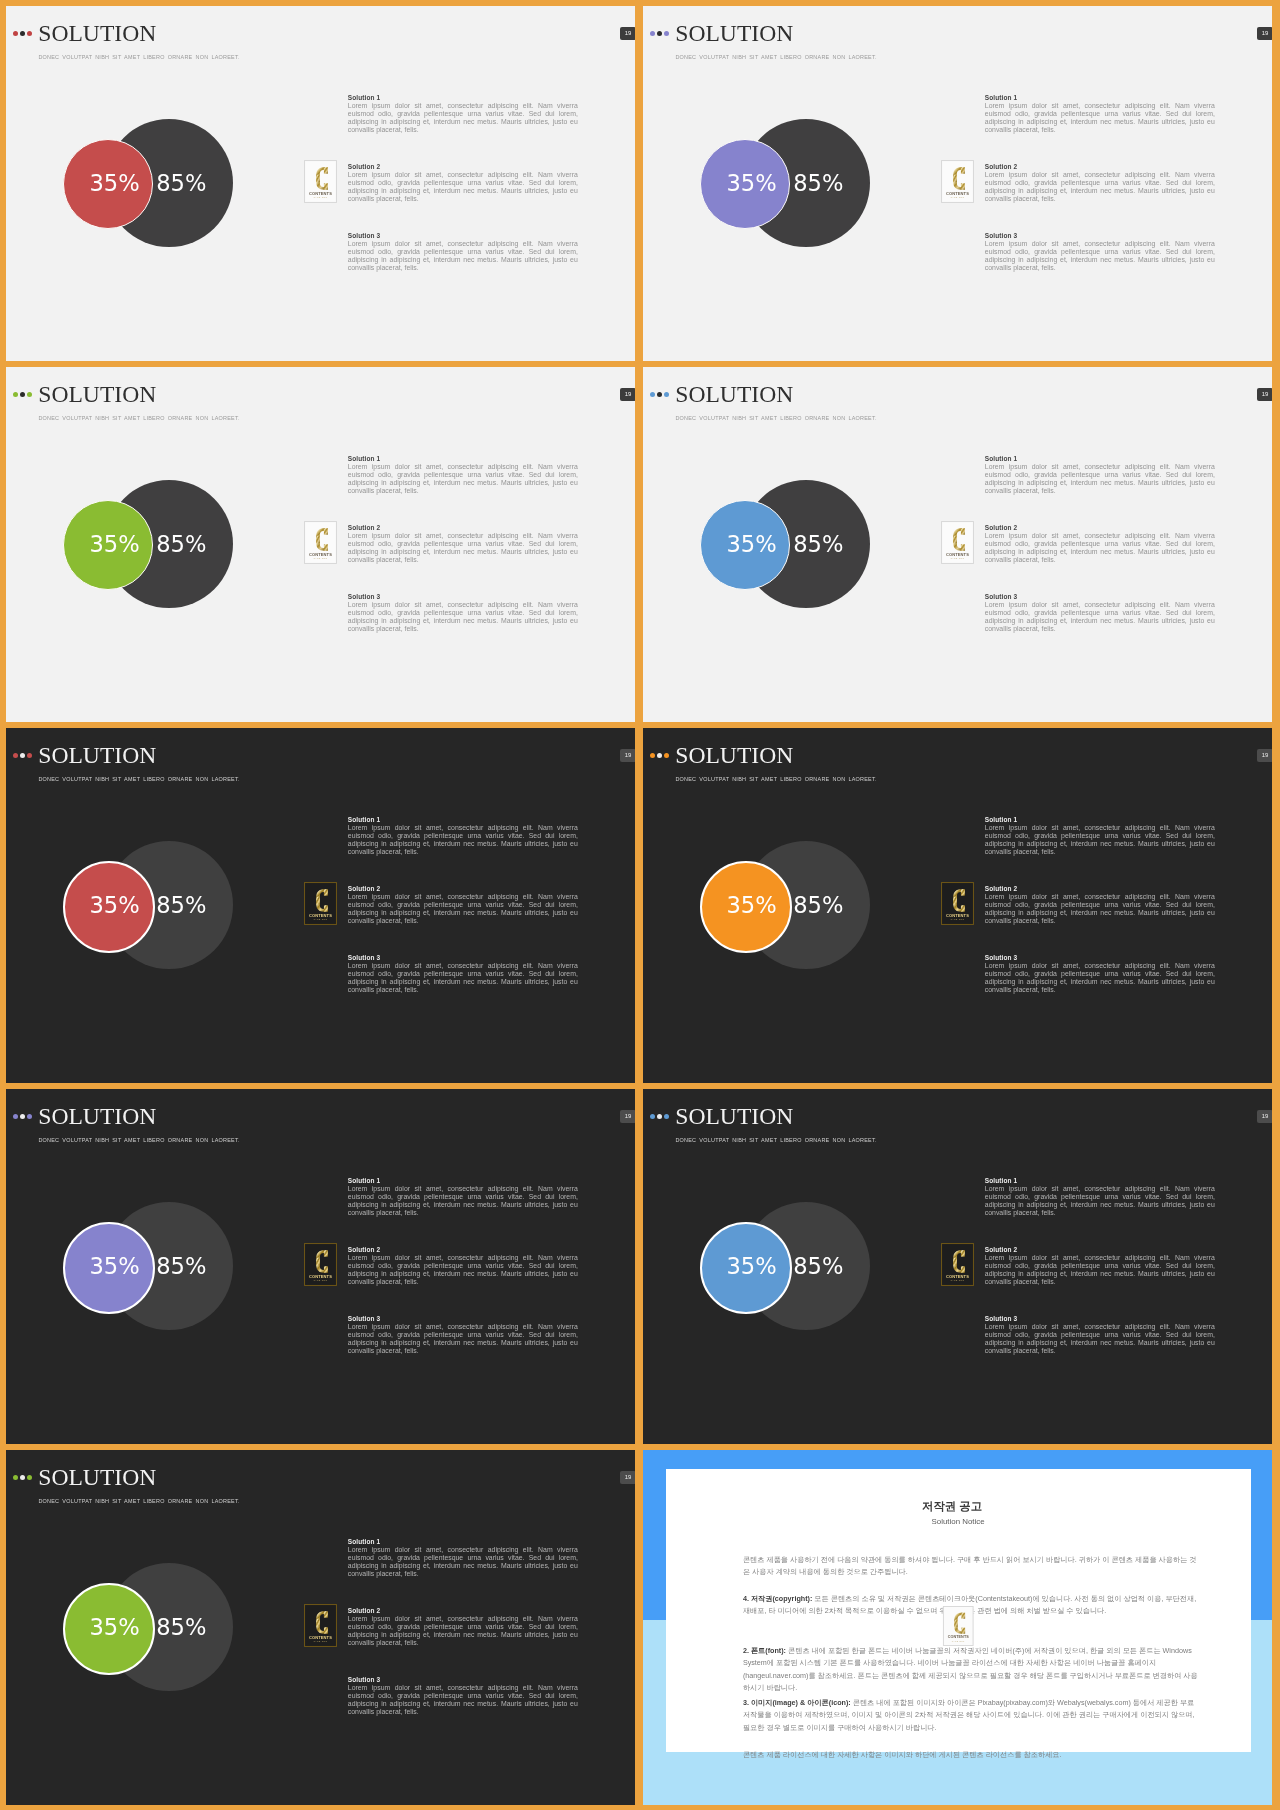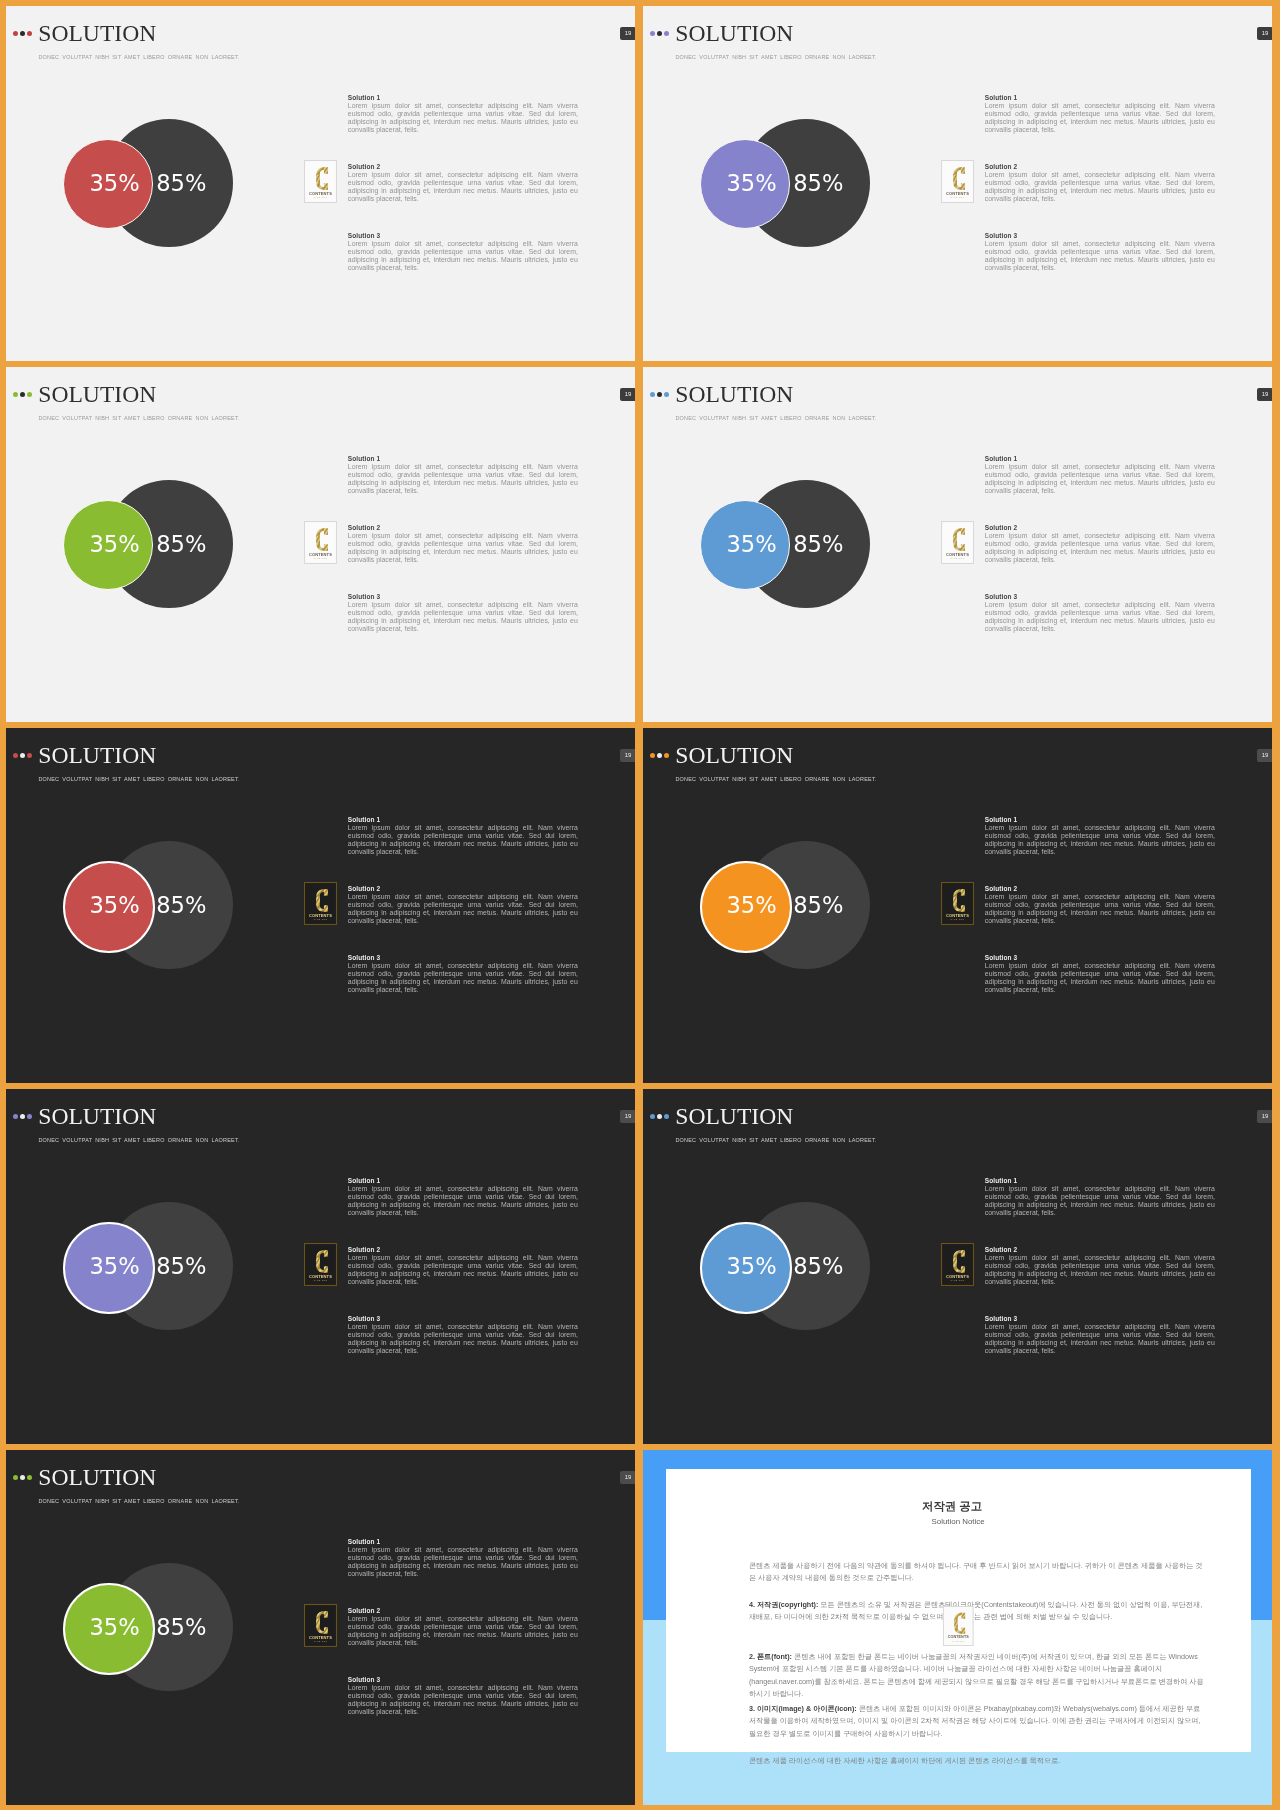--- a/index.html
+++ b/index.html
@@ -61,21 +61,21 @@
   .cp{position:absolute;left:0;top:0;width:100%;height:100%;background:#479ef7;}
   .cp .band{position:absolute;left:0;top:170px;width:100%;height:185px;background:#ade0f9;}
   .cp .sheet{position:absolute;left:22.6px;top:18.6px;right:21.5px;bottom:53.2px;background:#fff;}
   .cp h2{margin:0;position:absolute;left:0;right:12px;top:30.5px;text-align:center;
          font-size:11.4px;font-weight:bold;color:#3b3b3b;line-height:14px;}
   .cp h3{margin:0;position:absolute;left:0;right:0;top:48px;text-align:center;
          font-size:7.9px;font-weight:normal;color:#5d5d5d;line-height:10px;}
   .cp .body{position:absolute;left:66.3px;top:74.1px;width:460px;font-size:7.2px;
             line-height:12.6px;color:#7d7d7d;}
   .cp .body p{position:absolute;left:0;width:460px;}
-  .cp .body p{margin:17px;}
+  .cp .body p{margin:11px;}
   .cp .body p b{color:#3f3f3f;}
   .cp .cwm{position:absolute;left:50%;top:137.4px;margin-left:-16.3px;width:32.5px;height:40px;}
 </style>
 </head>
 <body>
 
 <div class="grid">
     <div class="cell" style="left: 6px; top: 6px; width: 629px; height: 355px;">
       <div class="slide light">
         <div class="dots">
@@ -566,21 +566,21 @@
       <div class="cp">
         <div class="band"></div>
         <div class="sheet">
           <h2>저작권 공고</h2>
           <h3>Solution Notice</h3>
           <div class="body">
             <p style="top: 0px;">콘텐츠 제품을 사용하기 전에 다음의 약관에 동의를 하셔야 됩니다. 구매 후 반드시 읽어 보시기 바랍니다. 귀하가 이 콘텐츠 제품을 사용하는 것은 사용자 계약의 내용에 동의한 것으로 간주됩니다.</p>
             <p style="top: 39px;"><b>4. 저작권(copyright):</b><span> 모든 콘텐츠의 소유 및 저작권은 콘텐츠테이크아웃(Contentstakeout)에 있습니다. 사전 동의 없이 상업적 이용, 무단전재, 재배포, 타 미디어에 의한 2차적 목적으로 이용하실 수 없으며 위반시에는 관련 법에 의해 처벌 받으실 수 있습니다.</span></p>
             <p style="top: 91px;"><b>2. 폰트(font):</b><span> 콘텐츠 내에 포함된 한글 폰트는 네이버 나눔글꼴의 저작권자인 네이버(주)에 저작권이 있으며, 한글 외의 모든 폰트는 Windows System에 포함된 시스템 기본 폰트를 사용하였습니다. 네이버 나눔글꼴 라이선스에 대한 자세한 사항은 네이버 나눔글꼴 홈페이지(hangeul.naver.com)를 참조하세요. 폰트는 콘텐츠에 함께 제공되지 않으므로 필요할 경우 해당 폰트를 구입하시거나 무료폰트로 변경하여 사용하시기 바랍니다.</span></p>
             <p style="top: 143px;"><b>3. 이미지(image) &amp; 아이콘(icon):</b><span> 콘텐츠 내에 포함된 이미지와 아이콘은 Pixabay(pixabay.com)와 Webalys(webalys.com) 등에서 제공한 무료 저작물을 이용하여 제작하였으며, 이미지 및 아이콘의 2차적 저작권은 해당 사이트에 있습니다. 이에 관한 권리는 구매자에게 이전되지 않으며, 필요한 경우 별도로 이미지를 구매하여 사용하시기 바랍니다.</span></p>
-            <p style="top: 195px;">콘텐츠 제품 라이선스에 대한 자세한 사항은 홈페이지 하단에 게시된 콘텐츠 라이선스를 목적으로.</p>
+            <p style="top: 195px;">콘텐츠 제품 라이선스에 대한 자세한 사항은 이미지와 하단에 게시된 콘텐츠 라이선스를 참조하세요.</p>
           </div>
           <div class="cwm"><svg viewBox="0 0 33 43" width="32.5" height="40">
    <defs>
                 <linearGradient id="gl" x1="0" y1="0" x2="0.85" y2="1">
      <stop offset="0%" stop-color="#9c7a25"></stop>
                   <stop offset="22%" stop-color="#f0e2ad"></stop>
      <stop offset="45%" stop-color="#ab8b2c"></stop>
                   <stop offset="70%" stop-color="#e2cd92"></stop>
      <stop offset="100%" stop-color="#8e7322"></stop>
                 </linearGradient>

